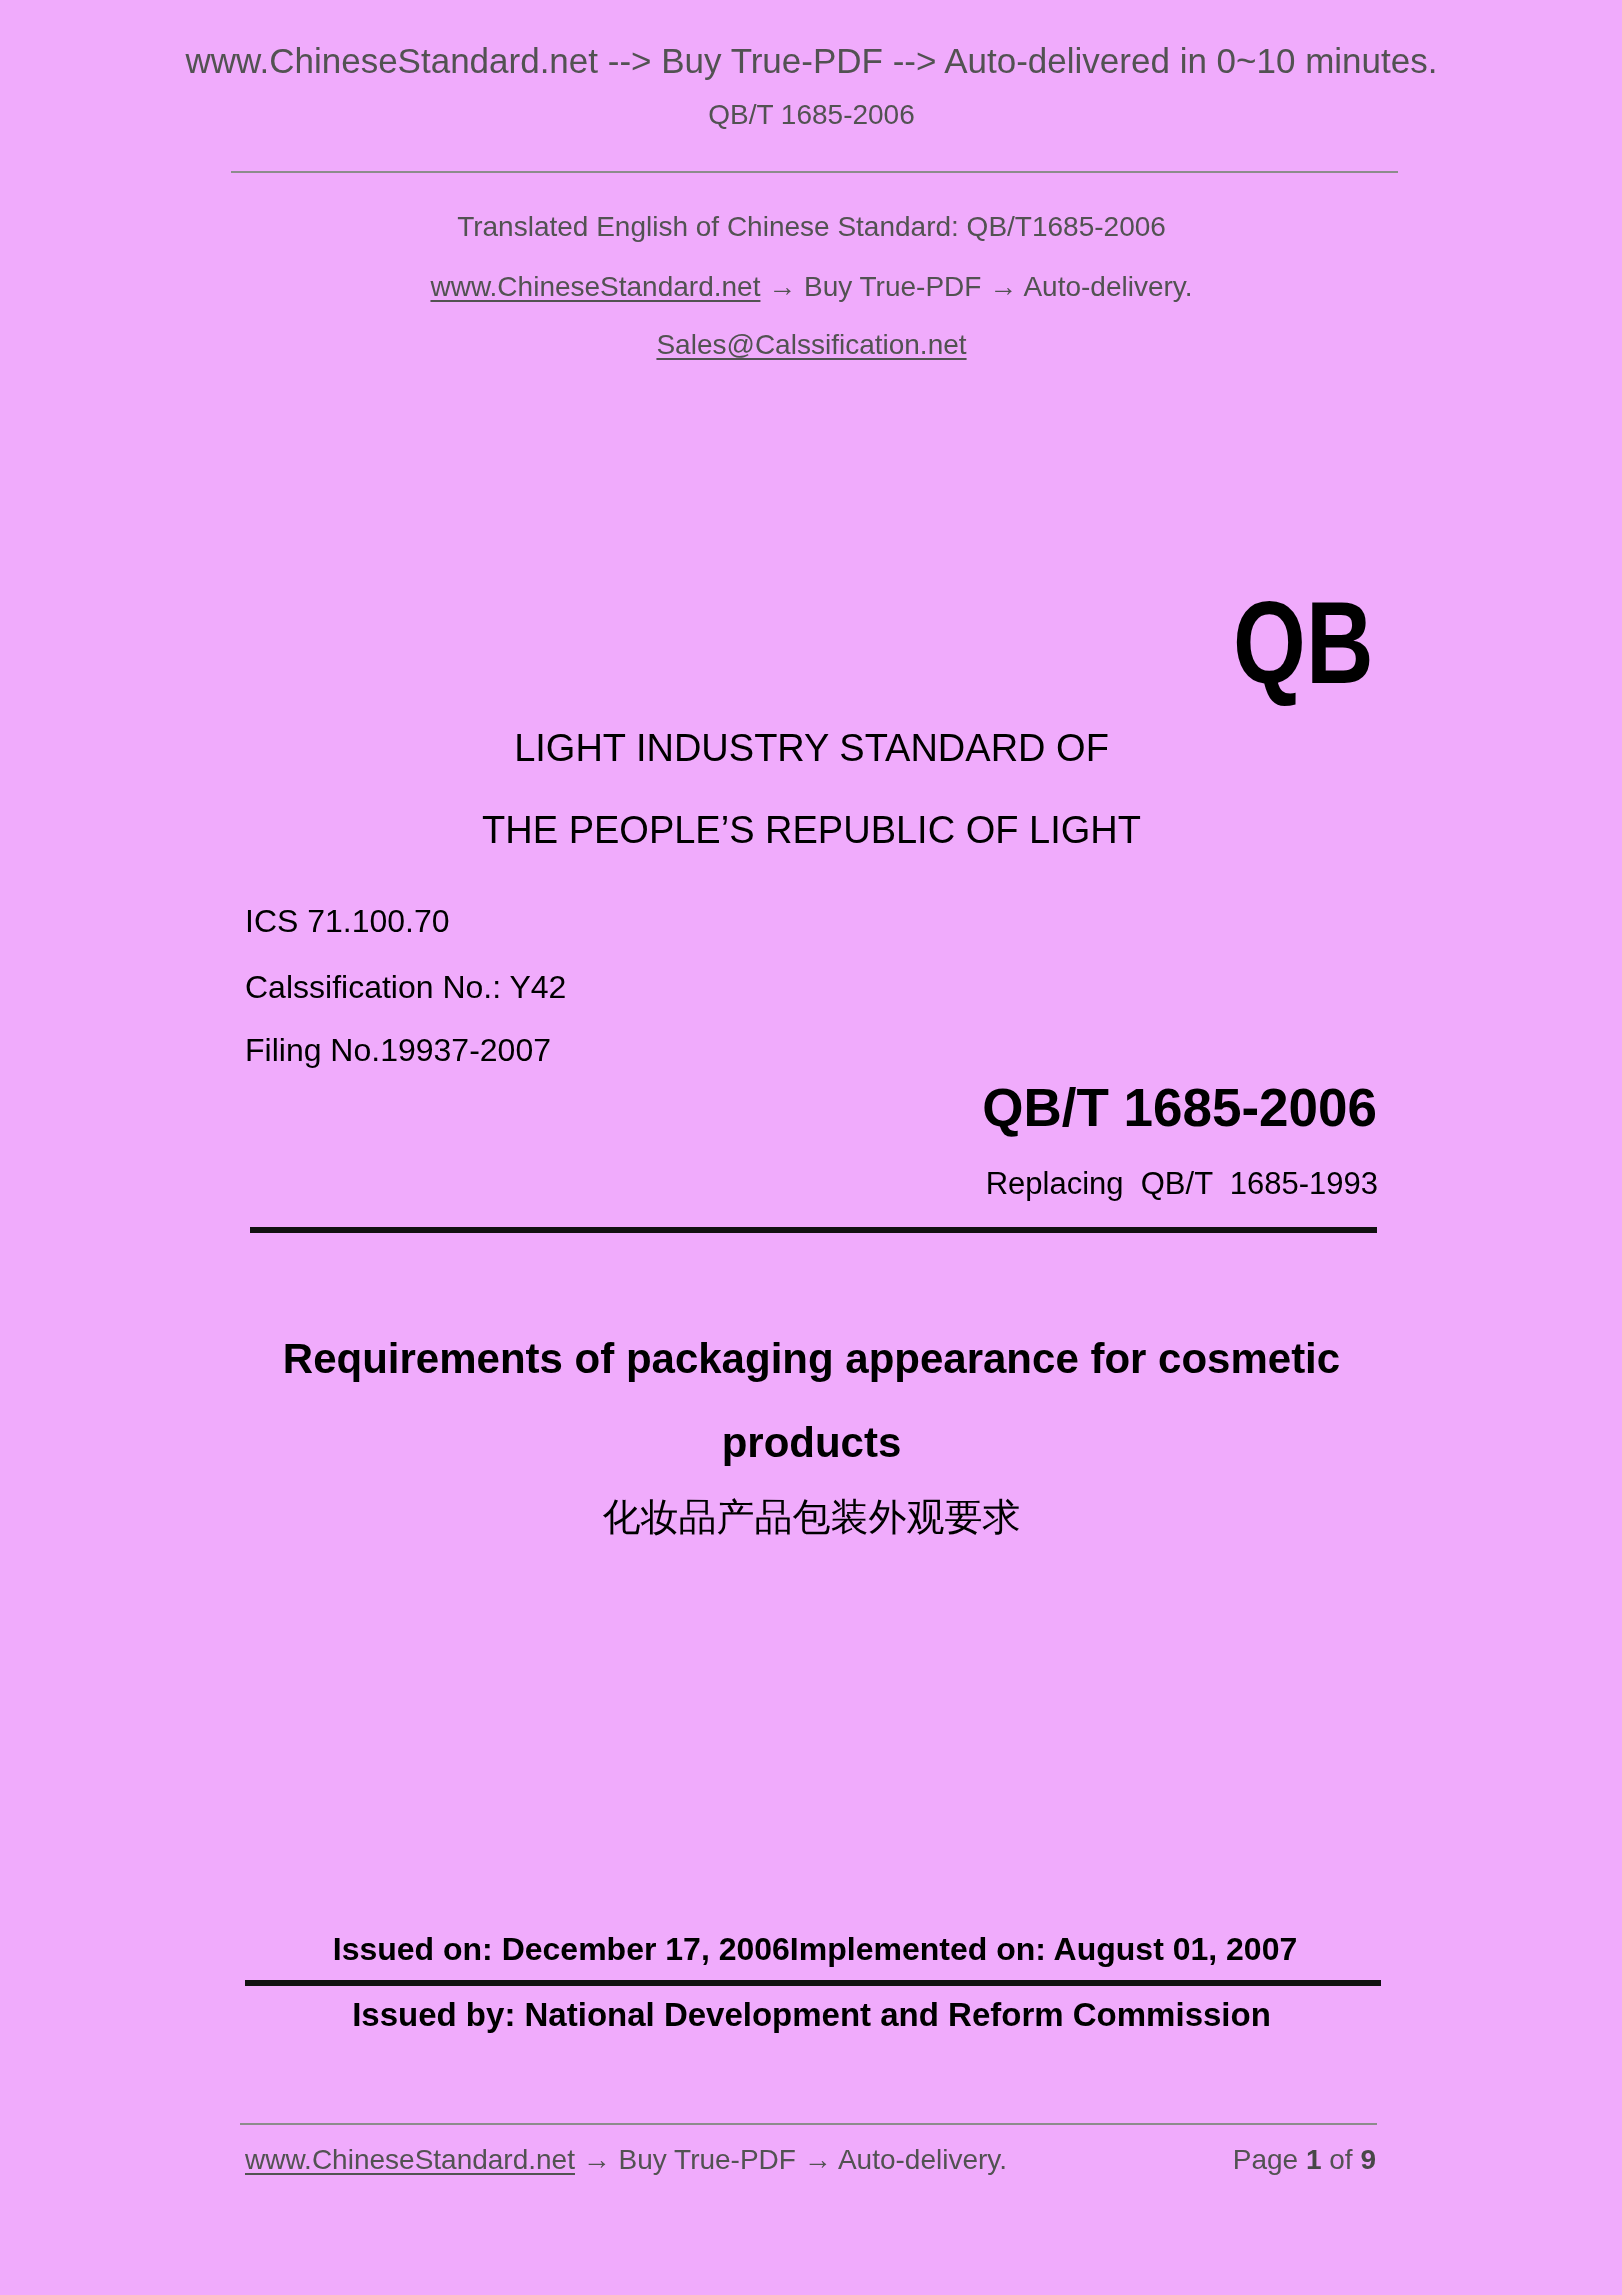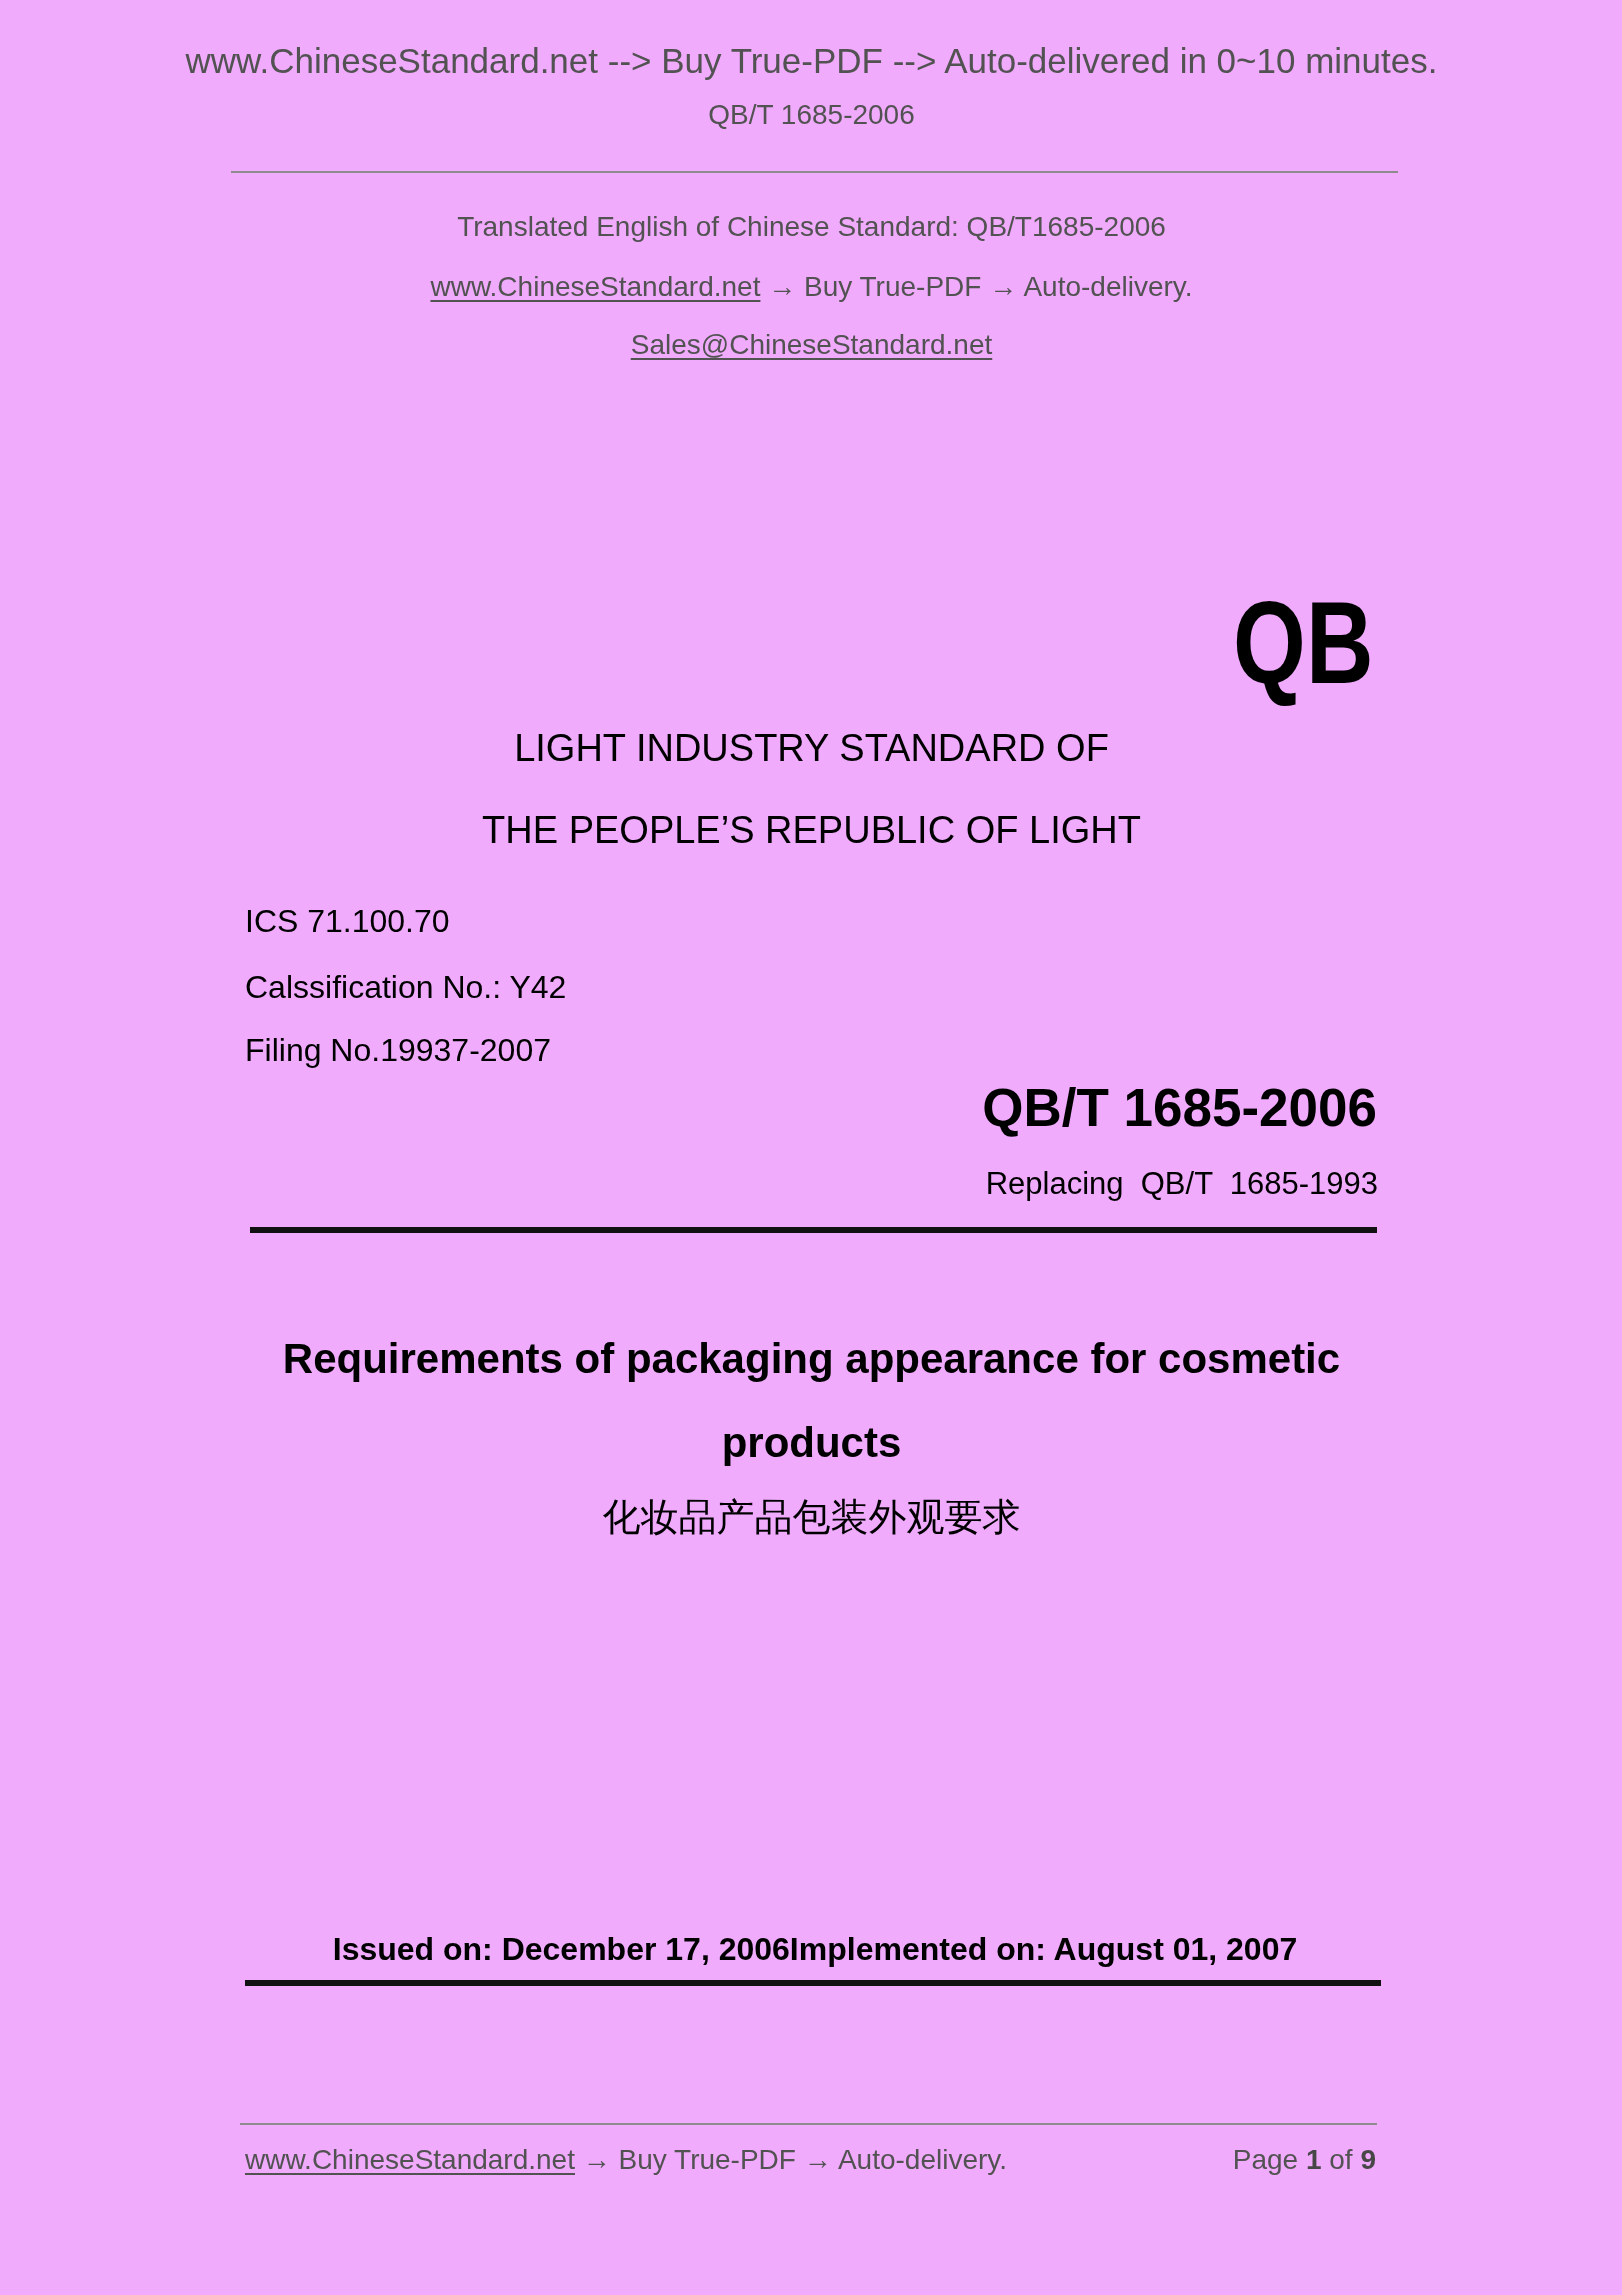--- a/index.html
+++ b/index.html
@@ -77,21 +77,21 @@
   <div class="abs centered gray top-banner">www.ChineseStandard.net --&gt; Buy True-PDF --&gt; Auto-delivered in 0~10 minutes.</div>
 
   <div class="abs centered gray doc-code-hdr">QB/T 1685-2006</div>
 
   <div class="rule rule-thin rule-header"></div>
 
   <div class="abs centered gray translated">Translated English of Chinese Standard: QB/T1685-2006</div>
 
   <div class="abs centered gray buy-line"><span class="u">www.ChineseStandard.net</span><span class="pre"> → Buy True-PDF → Auto-delivery.</span></div>
 
-  <div class="abs centered gray email-line"><span class="u">Sales@ChineseStandard.net</span></div>
+  <div class="abs centered gray email-line"><span class="u">Sales@Calssification.net</span></div>
 
   <div class="abs qb-logo">QB</div>
 
   <div class="abs centered org-line-1">LIGHT INDUSTRY STANDARD OF</div>
 
   <div class="abs centered org-line-2">THE PEOPLE’S REPUBLIC OF LIGHT</div>
 
   <div class="abs ics-line ics">ICS 71.100.70</div>
 
   <div class="abs ics-line classif">Calssification No.: Y42</div>
@@ -110,20 +110,21 @@
 
   <div class="abs centered title-zh">化妆品产品包装外观要求</div>
 
   <div class="abs issue-row">
     <span>Issued on: December 17, 2006</span>
     <span>Implemented on: August 01, 2007</span>
   </div>
 
   <div class="rule rule-thick rule-issue"></div>
 
+  <div class="abs centered issued-by">Issued by: National Development and Reform Commission</div>
 
   <div class="rule rule-thin rule-footer"></div>
 
   <div class="abs footer-row gray">
     <span><span class="u">www.ChineseStandard.net</span><span class="pre"> → Buy True-PDF → Auto-delivery.</span></span>
     <span class="page-indicator"><span>Page </span><span class="page-num">1</span><span> of </span><span class="page-num">9</span></span>
   </div>
 
 </div>
 

